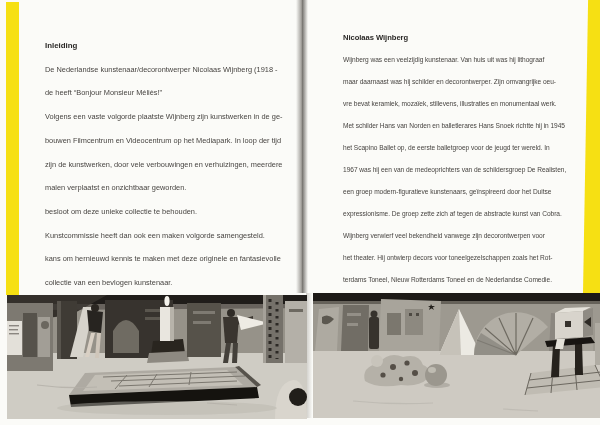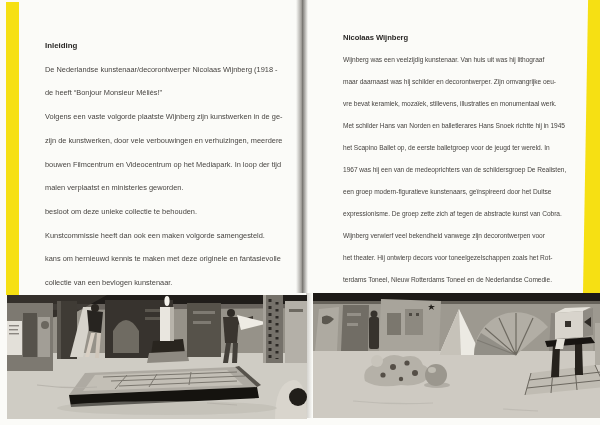--- a/index.html
+++ b/index.html
@@ -46,23 +46,23 @@
 
   <section class="page-text left-page">
     <h2>Inleiding</h2>
     <div>
         <div class="para">
           <div class="line">De Nederlandse kunstenaar/decorontwerper Nicolaas Wijnberg (1918 -</div>
           <div class="line">de heeft “Bonjour Monsieur Méliès!”</div>
         </div>
         <div class="para">
           <div class="line">Volgens een vaste volgorde plaatste Wijnberg zijn kunstwerken in de ge-</div>
+          <div class="line">bouwen Filmcentrum en Videocentrum op het Mediapark. In loop der tijd</div>
           <div class="line">zijn de kunstwerken, door vele verbouwingen en verhuizingen, meerdere</div>
-          <div class="line">bouwen Filmcentrum en Videocentrum op het Mediapark. In loop der tijd</div>
-          <div class="line">malen verplaatst en ministeries geworden.</div>
+          <div class="line">malen verplaatst en onzichtbaar geworden.</div>
         </div>
         <div class="para">
           <div class="line">besloot om deze unieke collectie te behouden.</div>
         </div>
         <div class="para">
           <div class="line">Kunstcommissie heeft dan ook een maken volgorde samengesteld.</div>
         </div>
         <div class="para">
           <div class="line">kans om hernieuwd kennis te maken met deze originele en fantasievolle</div>
           <div class="line">collectie van een bevlogen kunstenaar.</div>

